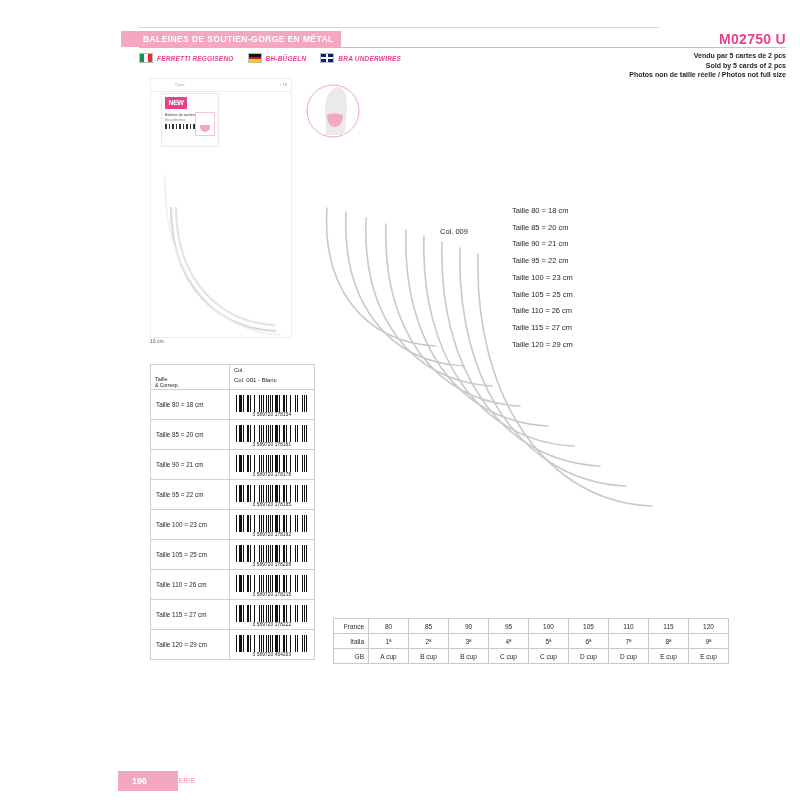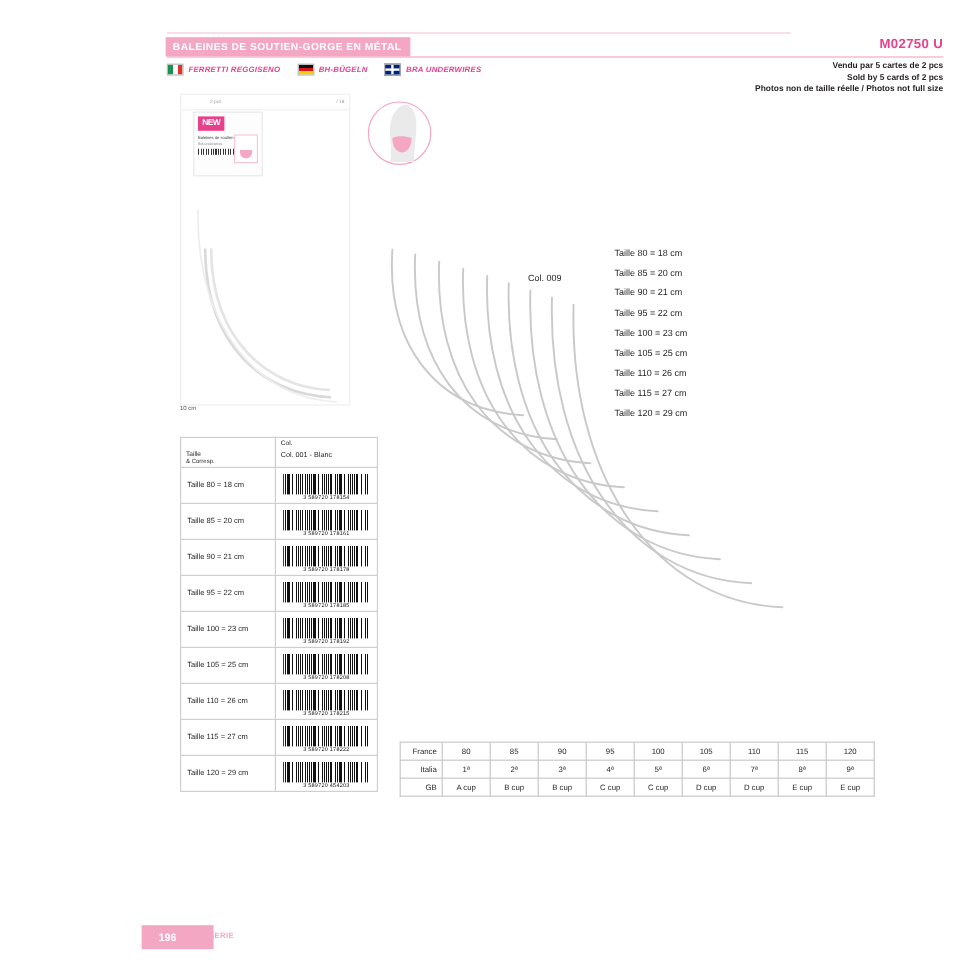--- a/index.html
+++ b/index.html
@@ -12,30 +12,30 @@
     overflow:hidden;
   }
   .page{position:absolute;inset:0;}
 
   
   .hdr-rule{
     position:absolute;left:139px;top:27px;width:520px;height:0;
     border-top:1px solid #f6c8da;
   }
   .hdr-title{
-    position:absolute;left:138px;top:31px;
+    position:absolute;left:121px;top:31px;
     background:#f4a7c3;color:#ffffff;
     font-size:8.5px;font-weight:bold;letter-spacing:.4px;
-    padding:3px 7px 3px 6px;
+    padding:3px 7px 3px 22px;
     text-transform:uppercase;
     white-space:nowrap;
   }
   .hdr-code{
     position:absolute;right:14px;top:31px;
-    color:#e8418c;font-size:11px;font-weight:bold;letter-spacing:.3px;
+    color:#e8418c;font-size:14px;font-weight:bold;letter-spacing:.3px;
   }
   .hdr-underline{
     position:absolute;left:139px;top:47px;right:14px;height:0;
     border-top:1px solid #f4a7c3;
   }
 
   
   .langs{position:absolute;left:139px;top:53px;display:flex;gap:14px;align-items:center;}
   .lang{display:flex;align-items:center;gap:4px;}
   .lang .lbl{font-size:6.5px;font-style:italic;font-weight:bold;color:#e8418c;letter-spacing:.2px;text-transform:uppercase;}

